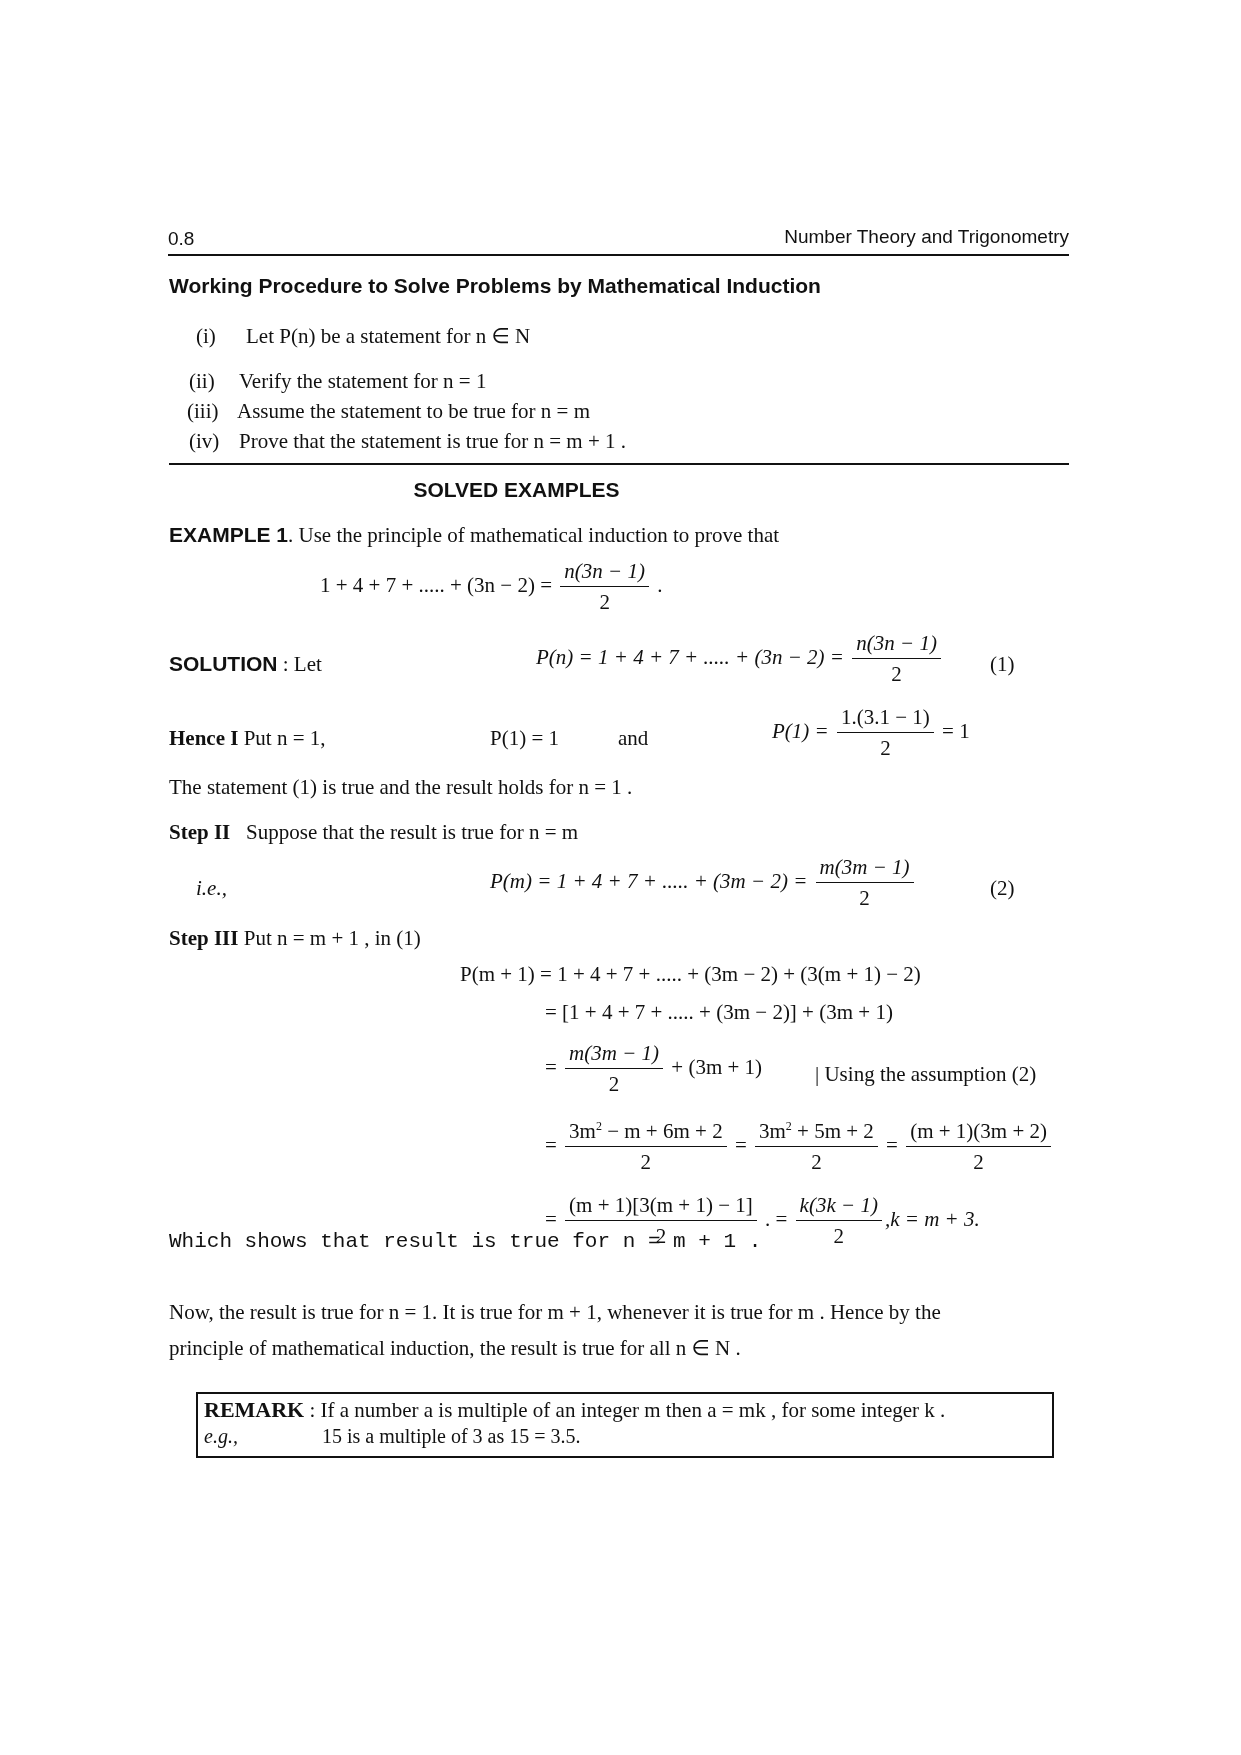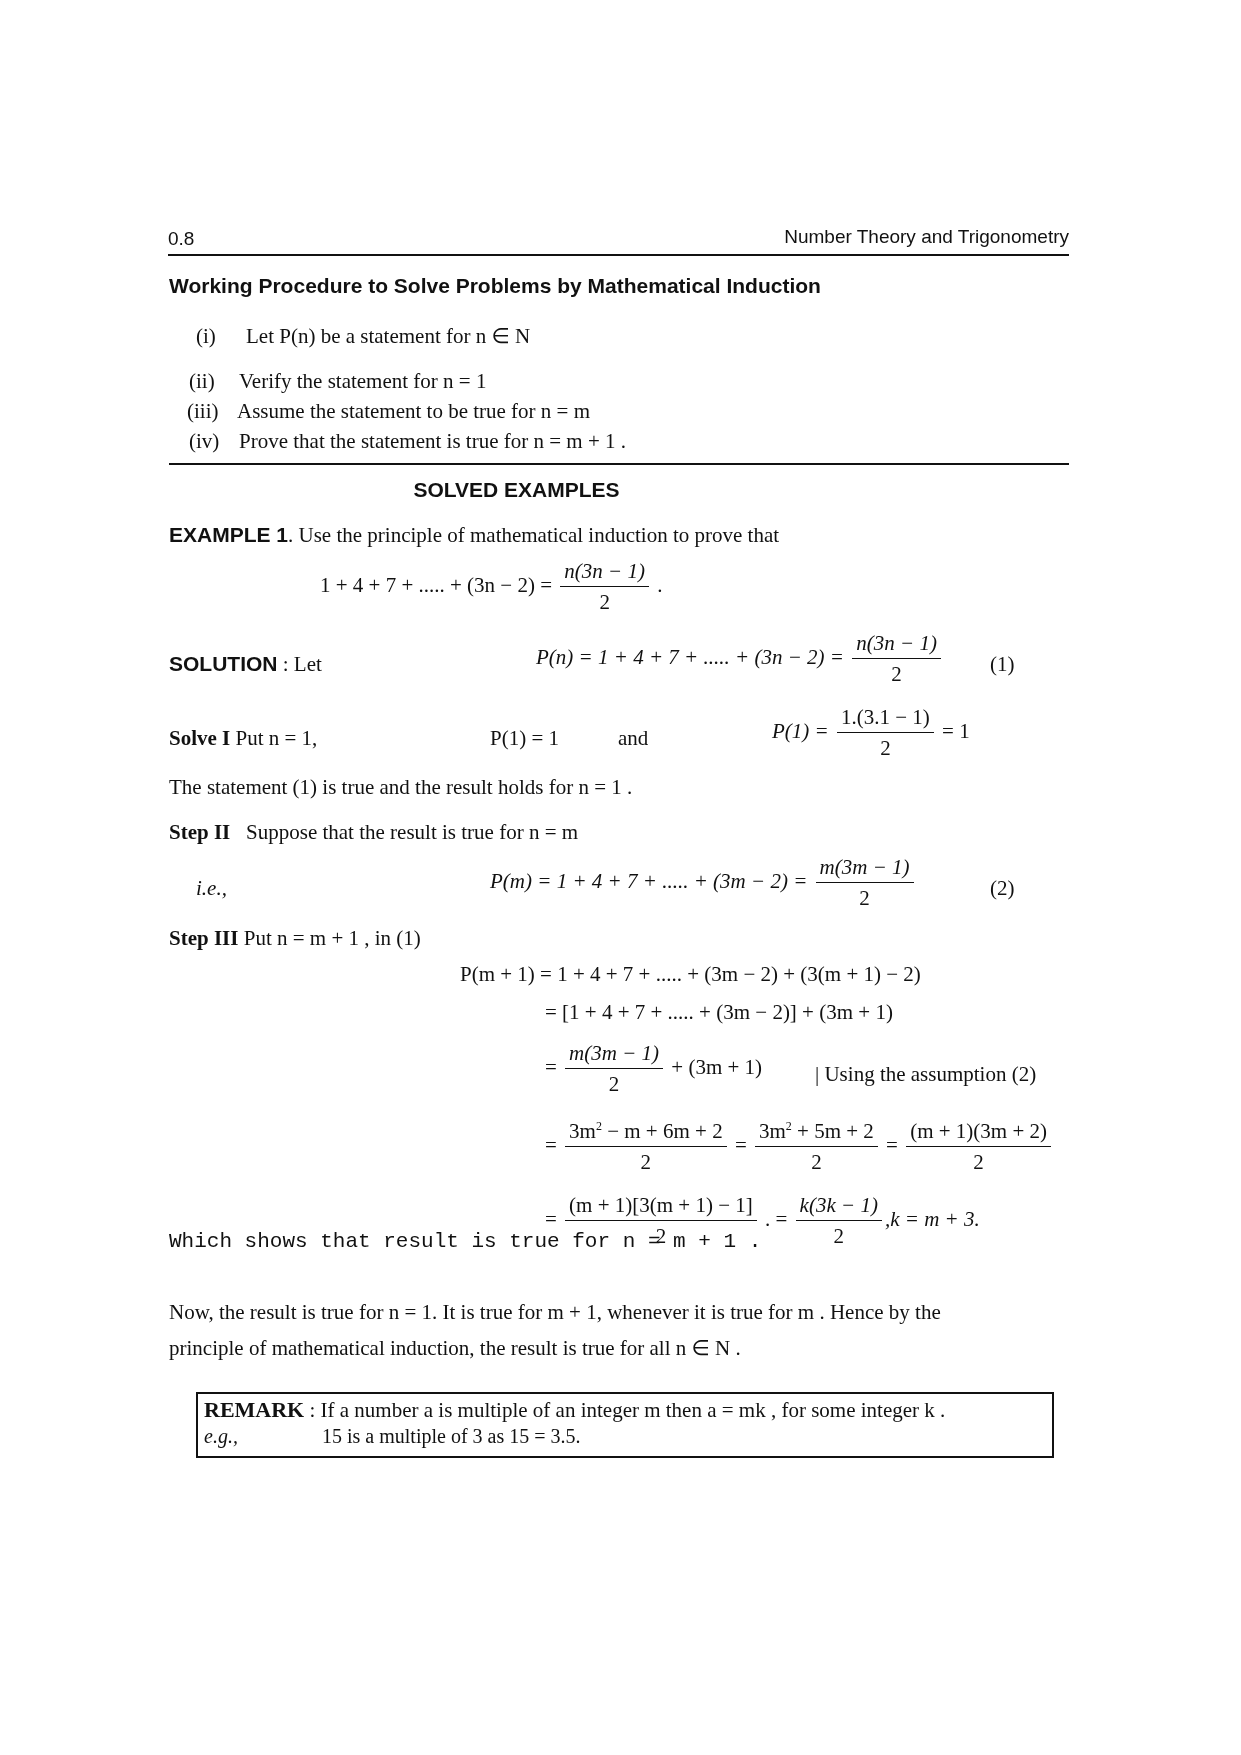--- a/index.html
+++ b/index.html
@@ -70,21 +70,21 @@
 <div class="abs serif" style="left:496px; top:632px;margin-left:40px;">
   <span class="it">P(n) = 1 + 4 + 7 + ..... + (3n − 2) =</span>
   <span class="frac">
       <span class="num it">n(3n − 1)</span>
       <span class="den">2</span>
     </span>
 </div>
 <div class="abs eqno" style="left:990px; top:652px;">(1)</div>
 
 <div class="abs serif" style="left:169px; top:726px;">
-  <span class="b">Solve I</span><span> Put n = 1,</span>
+  <span class="b">Hence I</span><span> Put n = 1,</span>
 </div>
 <div class="abs serif" style="left:490px; top:726px;">P(1) = 1</div>
 <div class="abs serif" style="left:618px; top:726px;">and</div>
 <div class="abs serif" style="left:772px; top:706px;">
   <span class="it">P(1) =</span>
   <span class="frac">
       <span class="num">1.(3.1 − 1)</span>
       <span class="den">2</span>
     </span>
   <span>= 1</span>

